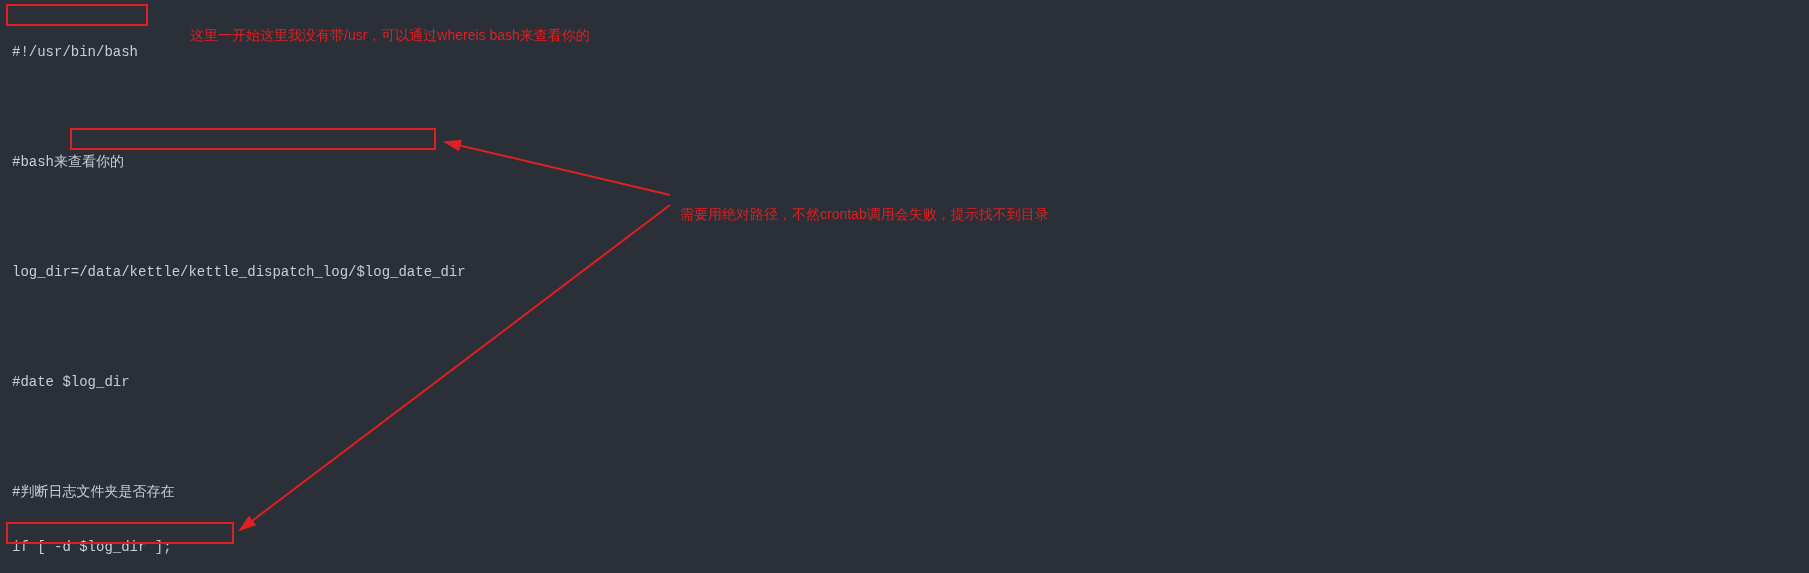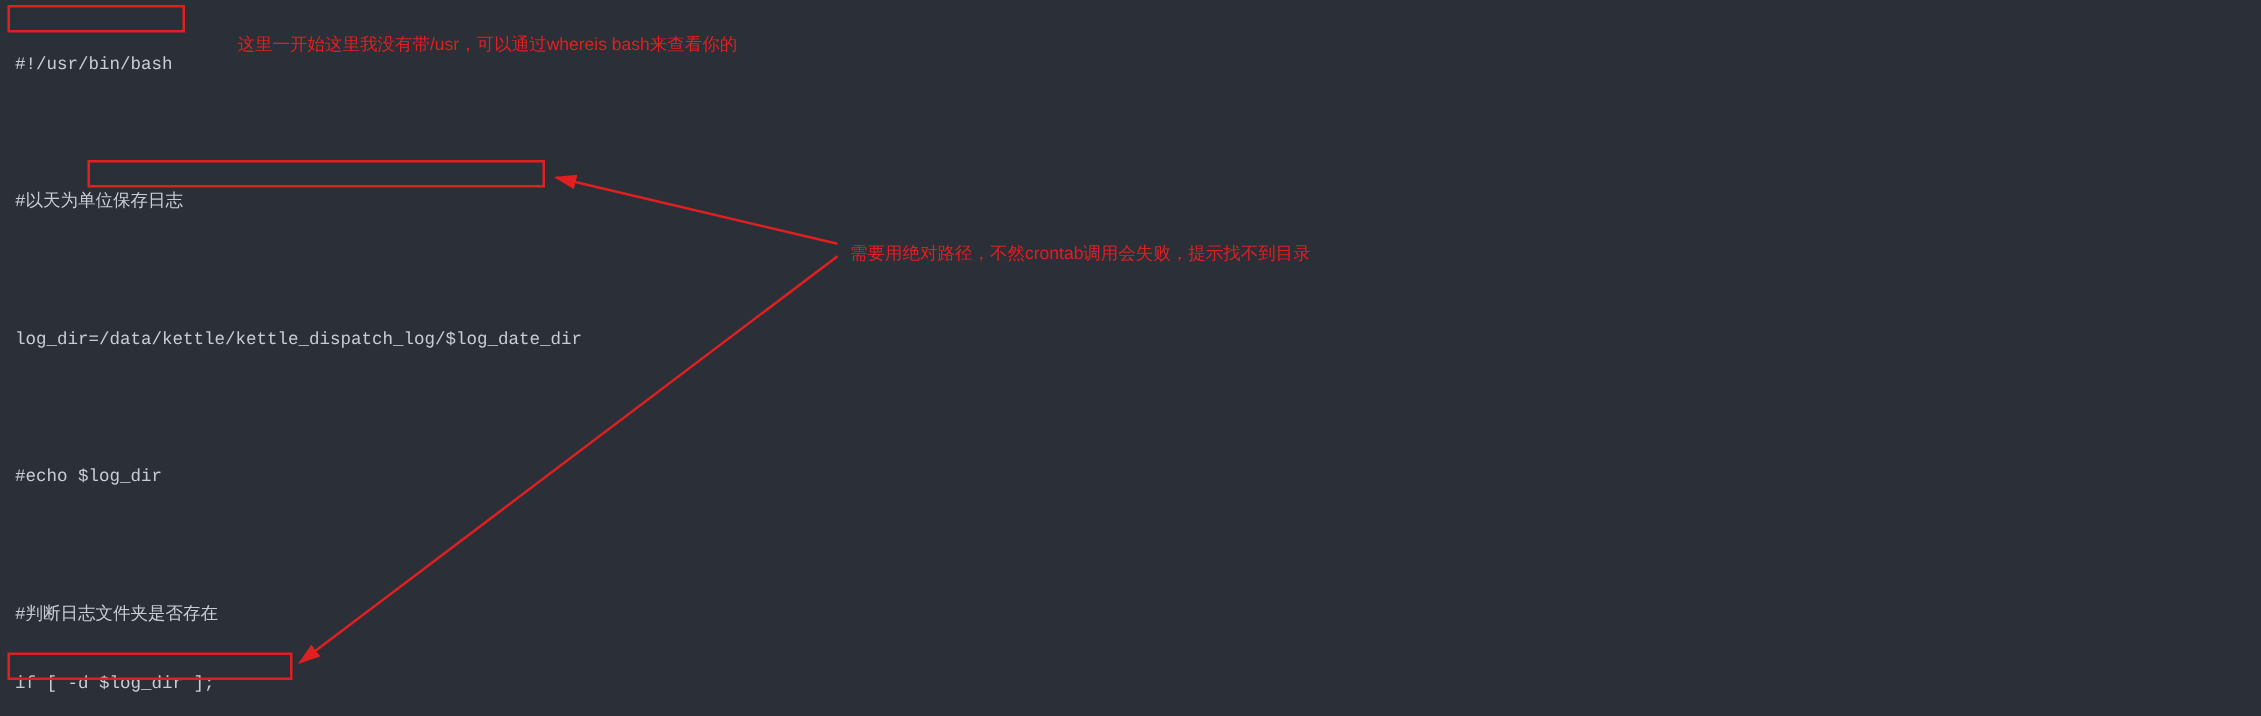--- a/index.html
+++ b/index.html
@@ -39,25 +39,25 @@
     width: 1809px; height: 573px;
     pointer-events: none;
   }
 </style>
 </head>
 <body>
 
 <div class="code-area">
 <div class="line">#!/usr/bin/bash</div>
 <div class="line"></div>
-<div class="line">#以天为单位保存日志</div>
+<div class="line">#bash来查看你的</div>
 <div class="line"></div>
 <div class="line">log_dir=/data/kettle/kettle_dispatch_log/$log_date_dir</div>
 <div class="line"></div>
-<div class="line">#echo $log_dir</div>
+<div class="line">#date $log_dir</div>
 <div class="line"></div>
 <div class="line">#判断日志文件夹是否存在</div>
 <div class="line">if [ -d $log_dir ];</div>
 <div class="line"></div>
 
 
 
 
 
 
@@ -70,21 +70,21 @@
 </div>
 
 <div class="highlight-box-1" style="left:6px; top:4px; width:142px; height:22px;"></div>
 
 <div class="highlight-box-1" style="left:70px; top:128px; width:366px; height:22px;"></div>
 
 <div class="highlight-box-1" style="left:6px; top:522px; width:228px; height:22px;"></div>
 
 <div class="anno" style="left:190px; top:25px;">这里一开始这里我没有带/usr，可以通过whereis bash来查看你的</div>
 
-<div class="anno" style="left:680px; top:192px;">需要用绝对路径，不然crontab调用会失败，提示找不到目录</div>
+<div class="anno" style="left:680px; top:204px;">需要用绝对路径，不然crontab调用会失败，提示找不到目录</div>
 
 <svg class="arrows">
   <defs>
     <marker id="ah" markerWidth="10" markerHeight="10" refX="8" refY="3" orient="auto">
       <path d="M0,0 L9,3 L0,6 Z" fill="#e02020"></path>
     </marker>
   </defs>
 
   <line x1="670" y1="195" x2="445" y2="142" stroke="#e02020" stroke-width="2" marker-end="url(#ah)"></line>
 

